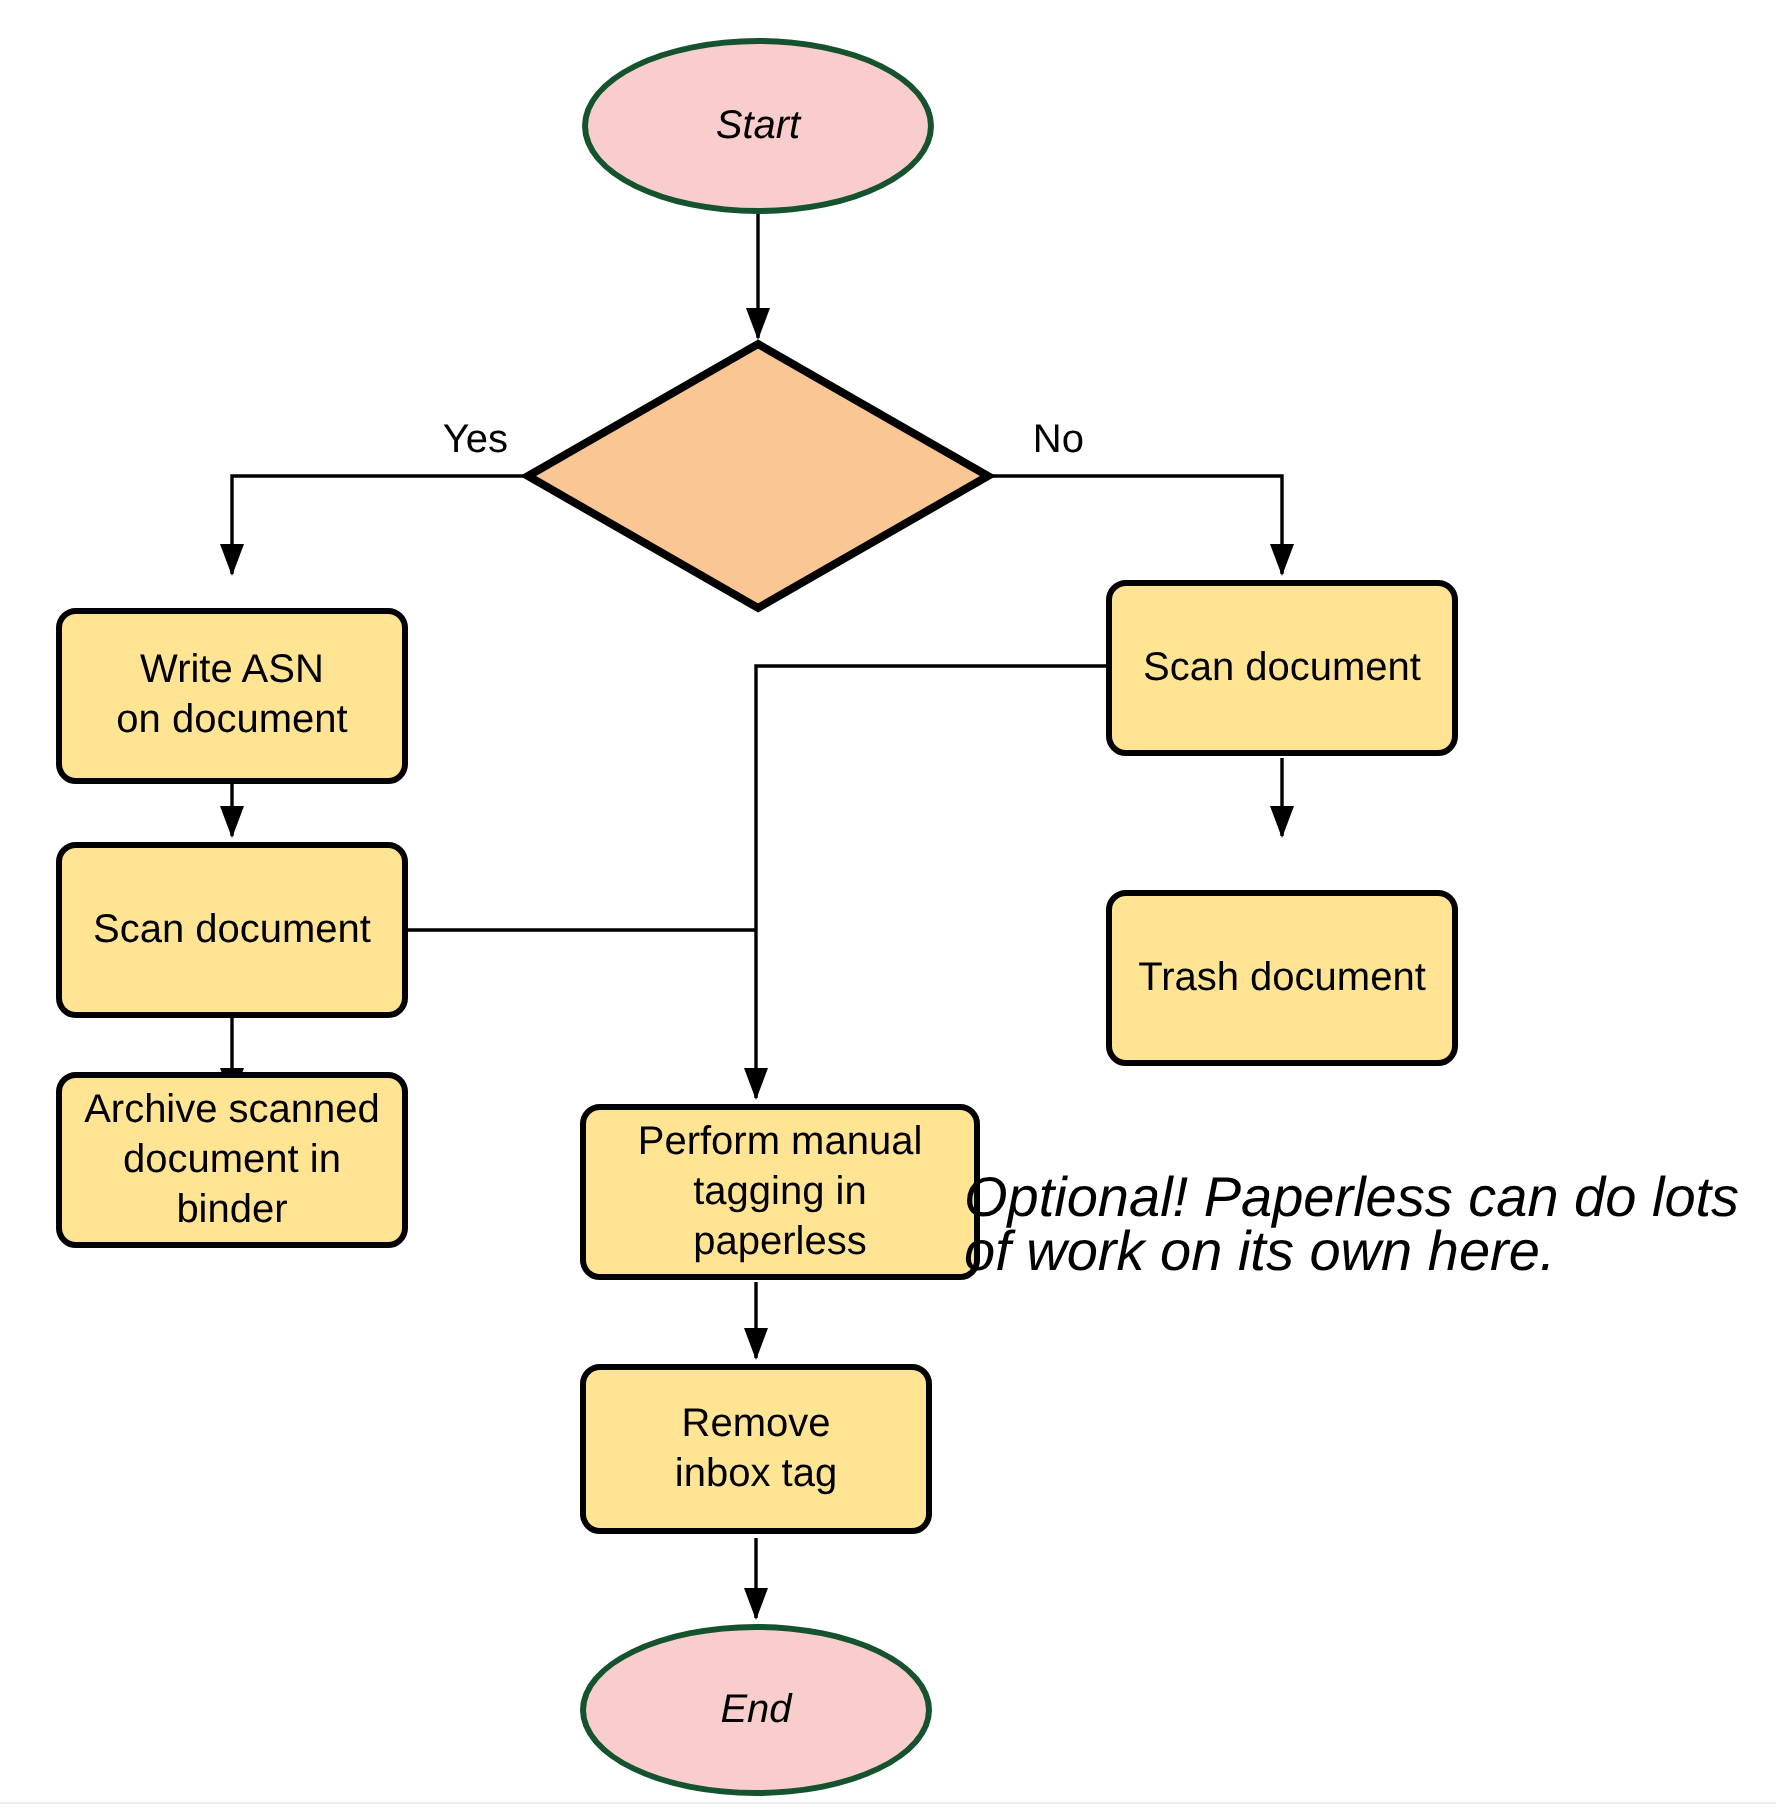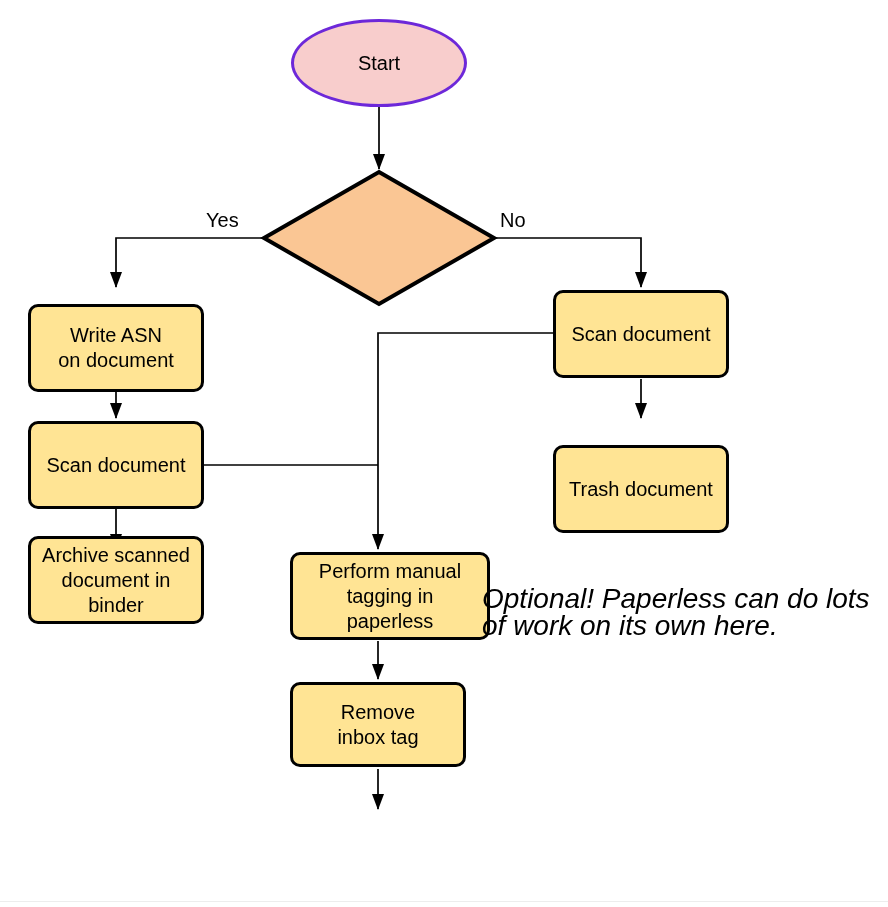--- a/index.html
+++ b/index.html
@@ -33,31 +33,32 @@
     line-height: 25px;
     white-space: pre-line;
   }
   .process {
     background: #FFE494;
     border: 3px solid #000;
     border-radius: 10px;
   }
   .terminal {
     background: #F8CDCC;
-    border: 3px solid #6d28d9;
+    border: 3px solid #14532d;
     border-radius: 50%;
+    font-style: italic;
   }
   .diamond-label {
     background: transparent;
   }
   .edge-label {
     position: absolute;
     font-size: 20px;
     line-height: 24px;
-    text-align: left;
+    text-align: right;
     background: #fff;
     padding: 0 2px;
   }
   .note {
     position: absolute;
     left: 482px;
     top: 585px;
     width: 395px;
     max-width: 395px;
     font-size: 28px;
@@ -119,18 +120,19 @@
 
   <div class="node process" style="left:553px; top:445px; width:176px; height:88px;">Trash document</div>
 
   <div class="node process" style="left:290px; top:552px; width:200px; height:88px;">Perform manual
 tagging in
 paperless</div>
 
   <div class="node process" style="left:290px; top:682px; width:176px; height:85px;">Remove
 inbox tag</div>
 
+  <div class="node terminal" style="left:290px; top:812px; width:176px; height:86px;">End</div>
 
   <div class="note">Optional! Paperless can do lots of work on its own here.</div>
 
   <div class="bottom-hairline"></div>
 
 </div>
 
 </body></html>

